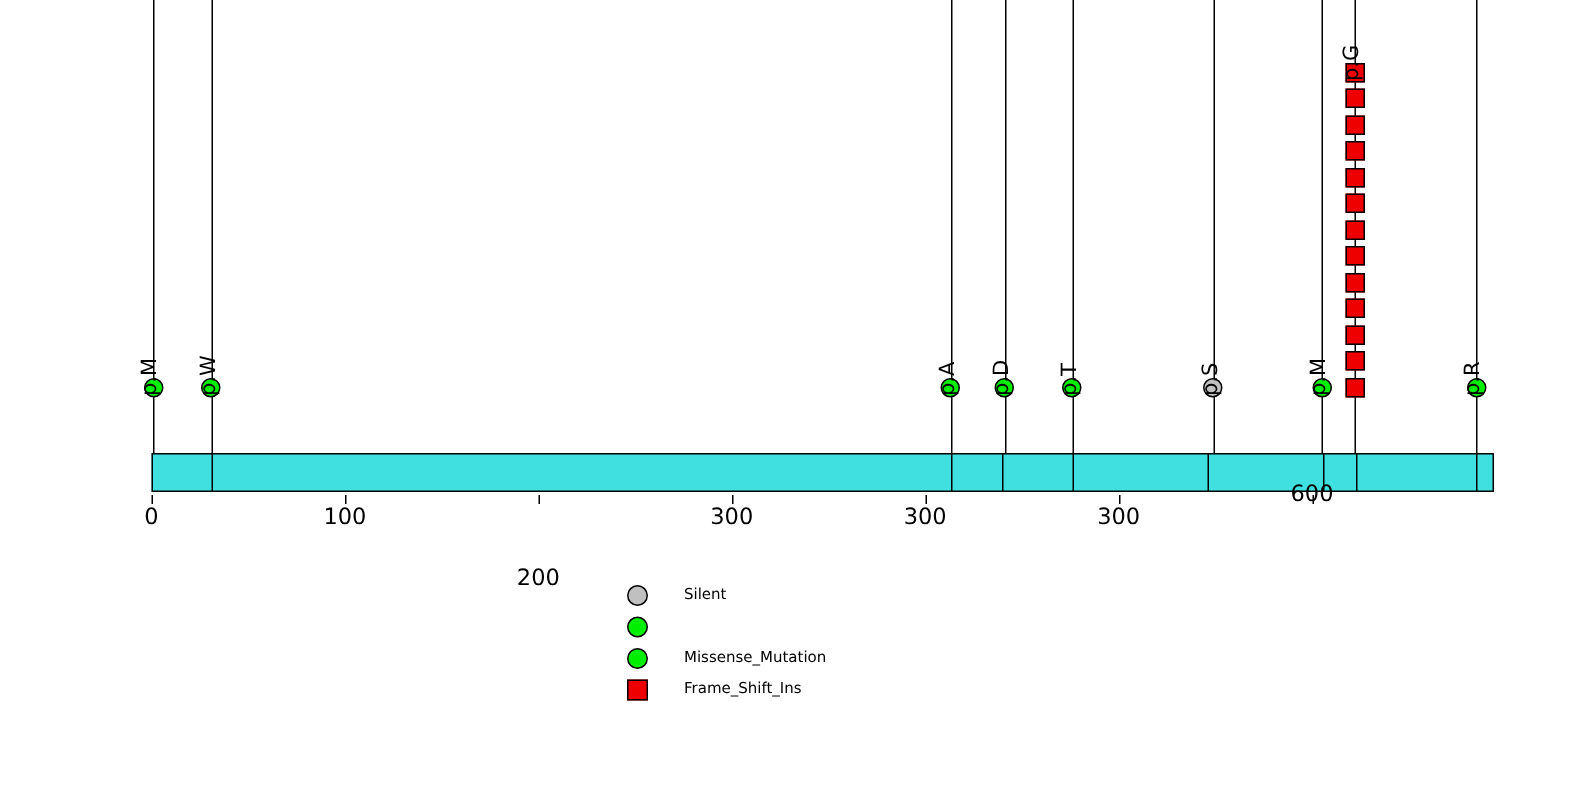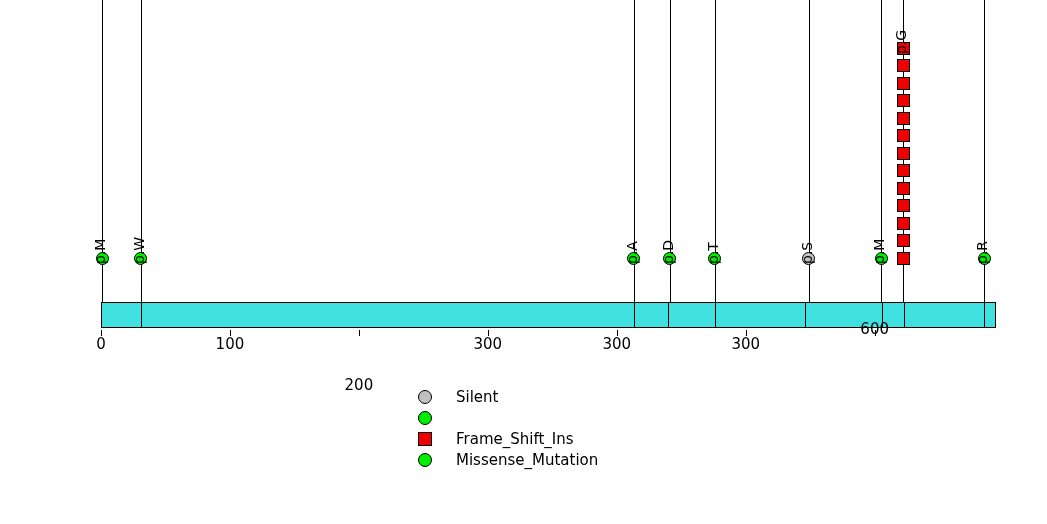--- a/index.html
+++ b/index.html
@@ -91,21 +91,21 @@
   .legend-swatch {
     box-sizing: border-box;
     width: 14px;
     height: 14px;
     border: 1px solid #000000;
     flex: 0 0 auto;
   }
   .legend-swatch.circle { border-radius: 50%; }
   .legend-swatch.square { border-radius: 0; }
   .legend-label {
-    font-size: 15px;
+    font-size: 10px;
     color: #000000;
     margin-left: 24px;
     white-space: nowrap;
   }
 </style>
 </head>
 <body>
 
 <div id="plot">
     <div class="stem" style="left: 102.29px; top: 0px; height: 326px;"></div>
@@ -172,21 +172,21 @@
     <div class="axis-tick-label" style="left: 874.7px; top: 320px;">600</div>
     <div class="legend">
       <div class="legend-row">
         <span class="legend-swatch circle" style="background: rgb(192, 192, 192);"></span>
         <span class="legend-label">Silent</span>
       </div>
       <div class="legend-row">
         <span class="legend-swatch circle" style="background: rgb(0, 238, 0);"></span>
       </div>
       <div class="legend-row">
+        <span class="legend-swatch circle" style="background: rgb(0, 238, 0);"></span>
+        <span class="legend-label">Missense_Mutation</span>
+      </div>
+      <div class="legend-row">
         <span class="legend-swatch square" style="background: rgb(238, 0, 0);"></span>
         <span class="legend-label">Frame_Shift_Ins</span>
-      </div>
-      <div class="legend-row">
-        <span class="legend-swatch circle" style="background: rgb(0, 238, 0);"></span>
-        <span class="legend-label">Missense_Mutation</span>
       </div>
     </div>
   </div>
 
 </body></html>

